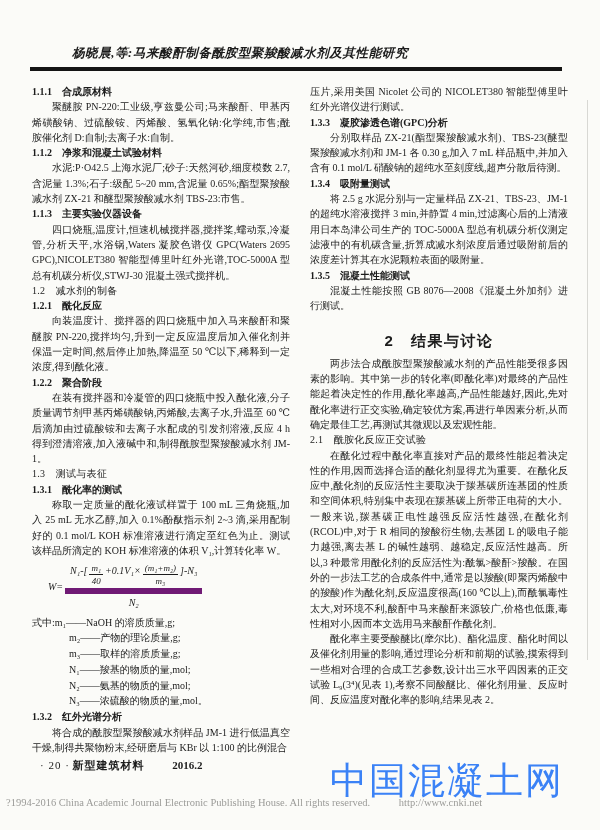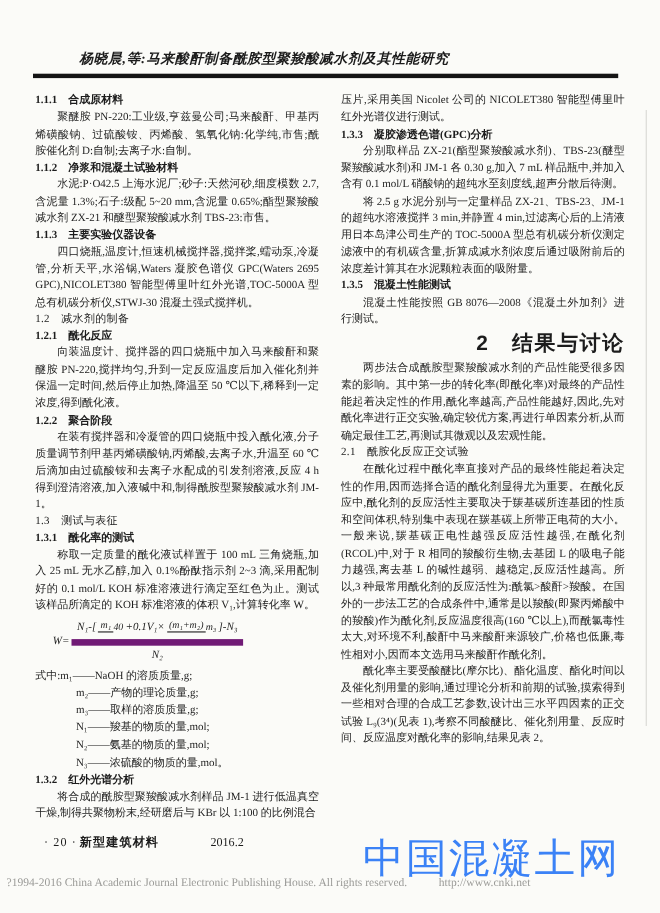--- a/index.html
+++ b/index.html
@@ -25,48 +25,48 @@
   .col{
     width:258px;flex:0 0 258px;
     font-size:10px;line-height:15.3px;text-align:justify;
     text-justify:inter-ideograph;
   }
   .col p{margin:0;text-indent:2em}
   .col p.noindent{text-indent:0}
   .h-sub{font-weight:bold;margin:0;text-indent:0;white-space:nowrap}
   .h-mid{font-weight:normal;margin:0;text-indent:0;white-space:nowrap;letter-spacing:0.3px}
   .h-big{
-    font-size:19px;font-weight:bold;margin:7px 0 7px;
-    letter-spacing:1.5px;text-indent:0;text-align:right;
+    font-size:15px;font-weight:bold;margin:20px 0 7px;
+    letter-spacing:1.5px;text-indent:0;text-align:center;
     font-family:"Liberation Sans","DejaVu Sans",sans-serif;
   }
   
   .formula{
     margin:5px 0 4px;padding-left:16px;
     font-style:italic;font-size:10px;
     display:flex;align-items:center;text-indent:0;
   }
   .frac-main{display:inline-flex;flex-direction:column;align-items:center;margin-left:2px}
   .f-num{display:inline-flex;align-items:flex-start;border-bottom:6px solid #701a75;padding:0 5px 2px}
   .f-den{padding-top:1px}
-  .frac-sm{display:inline-flex;flex-direction:row;align-items:center;margin:0 2px;font-size:9px;line-height:10px}
+  .frac-sm{display:inline-flex;flex-direction:column;align-items:center;margin:0 2px;font-size:9px;line-height:10px}
   .frac-sm .t{border-bottom:1px solid #1c1c1c;padding:0 2px 1px}
   .frac-sm .b{padding-top:1px}
   
   .where{margin-top:4px}
   .where div{text-indent:0;line-height:15.8px}
   .where .cont{padding-left:37px}
   
   .footer-line{
     position:absolute;left:40px;top:758px;font-size:11px;
     white-space:nowrap;
   }
   .footer-line .pgno{letter-spacing:1px}
   .footer-line .jname{font-weight:bold;letter-spacing:1px}
-  .footer-line .issue{margin-left:44px;font-weight:normal}
+  .footer-line .issue{margin-left:25px;font-weight:bold}
   .watermark{
     position:absolute;left:330px;top:760px;z-index:3;
     font-size:37px;line-height:42px;color:#3b82f6;
     font-family:"Liberation Sans","DejaVu Sans",sans-serif;
     letter-spacing:2px;white-space:nowrap;
   }
   .copyright{
     position:absolute;left:6px;top:797px;width:590px;z-index:1;
     font-size:10.5px;color:#9b9b98;white-space:nowrap;
     font-family:"Liberation Serif",serif;
@@ -132,20 +132,21 @@
     </div>
 
     <div class="h-sub">1.3.2　红外光谱分析</div>
     <p>将合成的酰胺型聚羧酸减水剂样品 JM-1 进行低温真空干燥,制得共聚物粉末,经研磨后与 KBr 以 1:100 的比例混合</p>
   </div>
 
   <div class="col">
     <p class="noindent">压片,采用美国 Nicolet 公司的 NICOLET380 智能型傅里叶红外光谱仪进行测试。</p>
     <div class="h-sub">1.3.3　凝胶渗透色谱(GPC)分析</div>
     <p>分别取样品 ZX-21(酯型聚羧酸减水剂)、TBS-23(醚型聚羧酸减水剂)和 JM-1 各 0.30 g,加入 7 mL 样品瓶中,并加入含有 0.1 mol/L 硝酸钠的超纯水至刻度线,超声分散后待测。</p>
+    <div class="h-sub">1.3.4　吸附量测试</div>
     <p>将 2.5 g 水泥分别与一定量样品 ZX-21、TBS-23、JM-1 的超纯水溶液搅拌 3 min,并静置 4 min,过滤离心后的上清液用日本岛津公司生产的 TOC-5000A 型总有机碳分析仪测定滤液中的有机碳含量,折算成减水剂浓度后通过吸附前后的浓度差计算其在水泥颗粒表面的吸附量。</p>
     <div class="h-sub">1.3.5　混凝土性能测试</div>
     <p>混凝土性能按照 GB 8076—2008《混凝土外加剂》进行测试。</p>
     <div class="h-big">2　结果与讨论</div>
     <p>两步法合成酰胺型聚羧酸减水剂的产品性能受很多因素的影响。其中第一步的转化率(即酰化率)对最终的产品性能起着决定性的作用,酰化率越高,产品性能越好,因此,先对酰化率进行正交实验,确定较优方案,再进行单因素分析,从而确定最佳工艺,再测试其微观以及宏观性能。</p>
     <div class="h-mid">2.1　酰胺化反应正交试验</div>
     <p>在酰化过程中酰化率直接对产品的最终性能起着决定性的作用,因而选择合适的酰化剂显得尤为重要。在酰化反应中,酰化剂的反应活性主要取决于羰基碳所连基团的性质和空间体积,特别集中表现在羰基碳上所带正电荷的大小。一般来说,羰基碳正电性越强反应活性越强,在酰化剂(RCOL)中,对于 R 相同的羧酸衍生物,去基团 L 的吸电子能力越强,离去基 L 的碱性越弱、越稳定,反应活性越高。所以,3 种最常用酰化剂的反应活性为:酰氯&gt;酸酐&gt;羧酸。在国外的一步法工艺的合成条件中,通常是以羧酸(即聚丙烯酸中的羧酸)作为酰化剂,反应温度很高(160 ℃以上),而酰氯毒性太大,对环境不利,酸酐中马来酸酐来源较广,价格也低廉,毒性相对小,因而本文选用马来酸酐作酰化剂。</p>
     <p>酰化率主要受酸醚比(摩尔比)、酯化温度、酯化时间以及催化剂用量的影响,通过理论分析和前期的试验,摸索得到一些相对合理的合成工艺参数,设计出三水平四因素的正交试验 L₉(3⁴)(见表 1),考察不同酸醚比、催化剂用量、反应时间、反应温度对酰化率的影响,结果见表 2。</p>
   </div>
 

